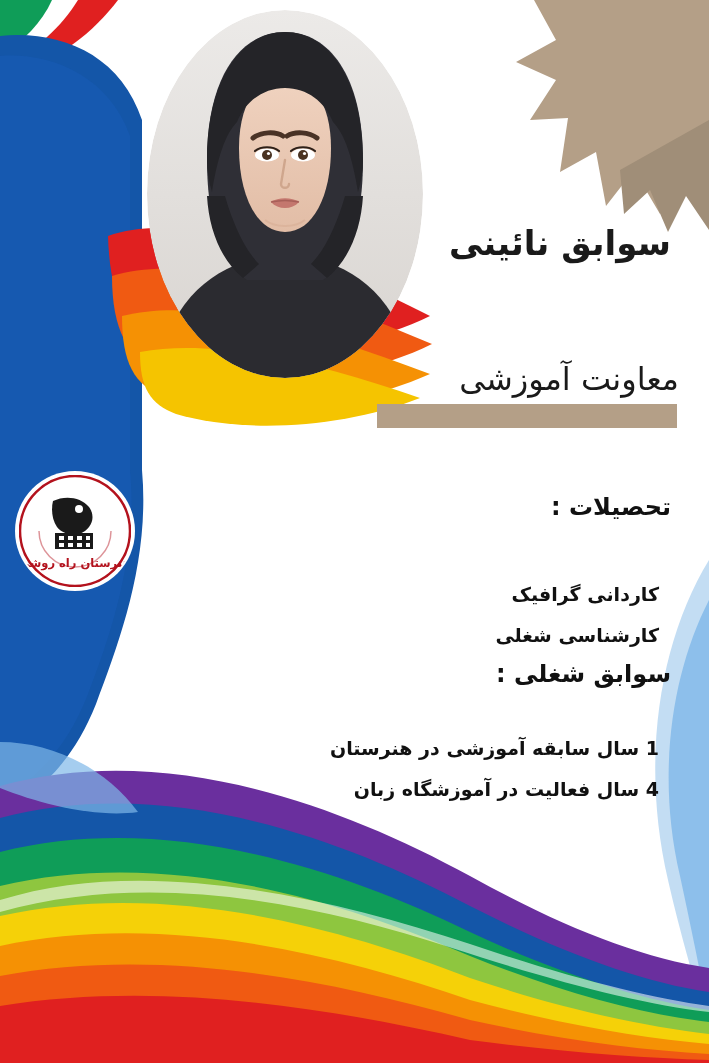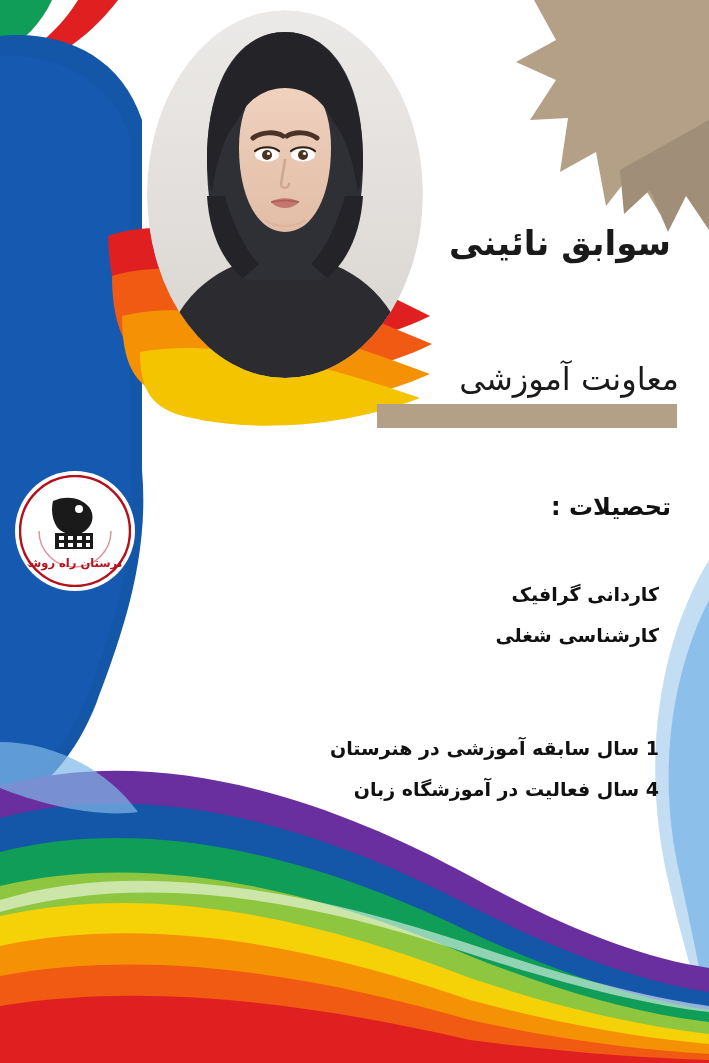--- a/index.html
+++ b/index.html
@@ -257,20 +257,21 @@
     <div class="role-underline"></div>
     <div class="role">معاونت  آموزشی</div>
 
     <div class="section-title edu-title">تحصیلات :</div>
 
     <div class="lines edu-lines">
       <div>کاردانی  گرافیک</div>
       <div>کارشناسی شغلی</div>
     </div>
 
+    <div class="section-title exp-title">سوابق شغلی :</div>
 
     <div class="lines exp-lines">
       <div>1 سال سابقه آموزشی در هنرستان</div>
       <div>4 سال فعالیت در آموزشگاه زبان</div>
     </div>
 
   </div>
 </div>
 
 </body></html>

